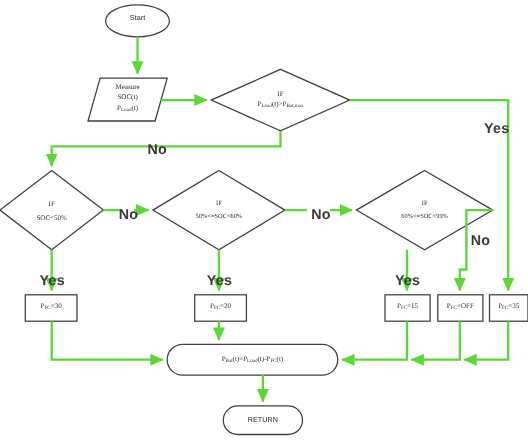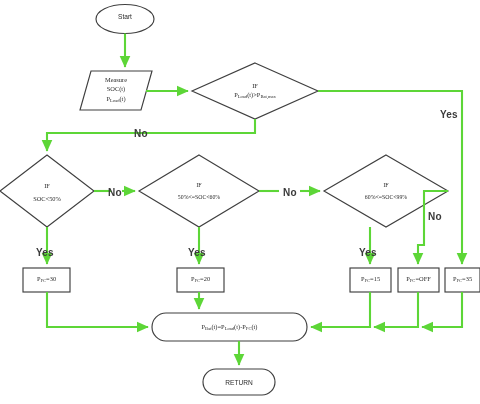--- a/index.html
+++ b/index.html
@@ -1,21 +1,21 @@
 <!DOCTYPE html>
 <html><head>
 <meta charset="utf-8">
 <style>
   html,body{margin:0;padding:0;background:#ffffff;}
   body{width:480px;height:404px;overflow:hidden;
        font-family:"Liberation Serif",serif;color:#1a1a1a;}
   #chart{position:relative;width:480px;height:404px;}
   svg{position:absolute;left:0;top:0;}
   .lbl{position:absolute;font-family:"Liberation Sans",sans-serif;
-       font-weight:bold;font-size:10px;color:#3a3a3a;
+       font-weight:bold;font-size:13px;color:#3a3a3a;
        letter-spacing:.2px;white-space:nowrap;}
   .nodetext{position:absolute;display:flex;flex-direction:column;
             align-items:center;justify-content:center;
             text-align:center;white-space:nowrap;
             font-family:"Liberation Serif",serif;
             font-size:6.4px;color:#2b2b2b;line-height:1.45;
             pointer-events:none;}
   .nodetext.sm{font-size:5.8px;}
   .nodetext.term{font-family:"Liberation Sans",sans-serif;font-size:6.6px;}
   sub{font-size:.72em;vertical-align:-0.18em;}

